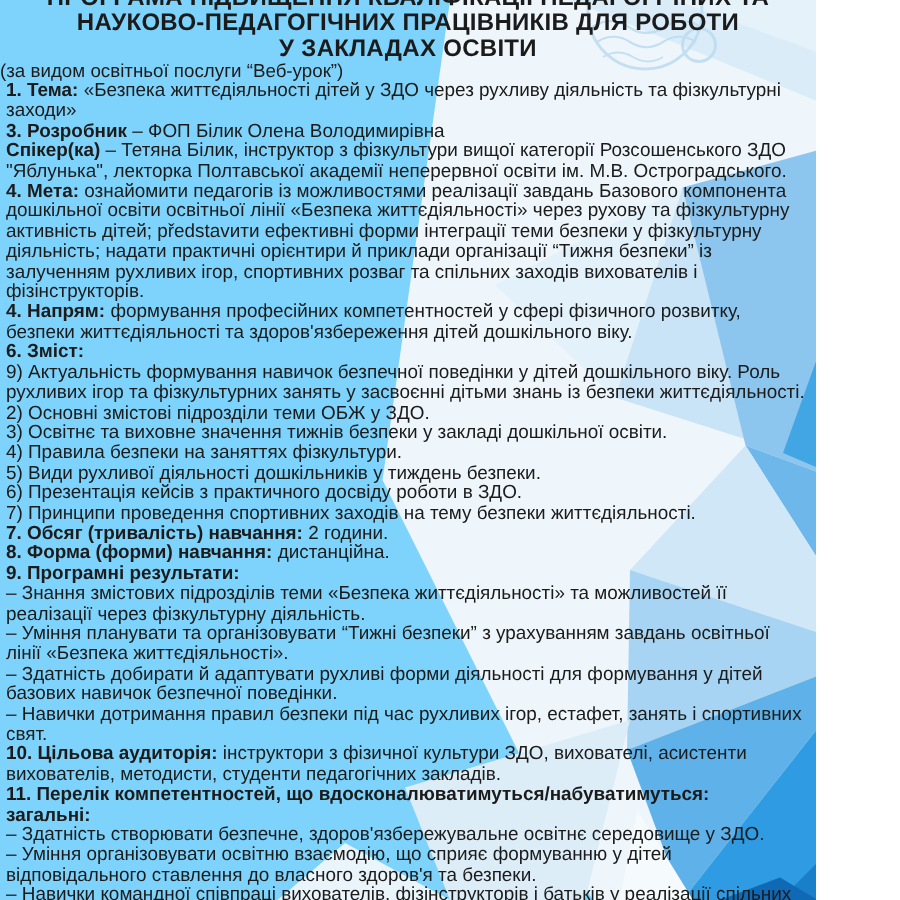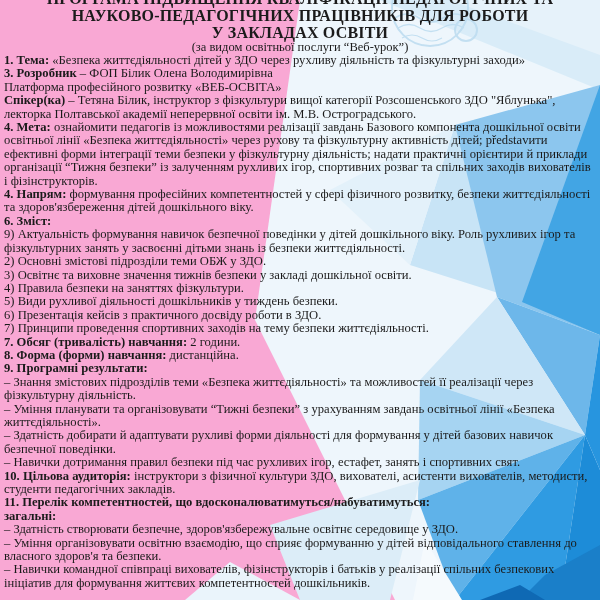--- a/index.html
+++ b/index.html
@@ -1,35 +1,35 @@
 <!DOCTYPE html>
 <html><head>
 <meta charset="utf-8">
 <style>
   html,body{margin:0;padding:0;}
   .page{
     position:relative;
-    width:600px;height:600px;
-    background:#f9a8d4;
+    width:544px;height:600px;
+    background:#7dd3fc;
     overflow:hidden;
-    font-family:Liberation Serif, serif;
+    font-family:Liberation Sans, sans-serif;
     color:#1b1b1b;
   }
   .bg{position:absolute;inset:0;z-index:0;}
   .content{position:relative;z-index:1;margin-top:-10px;}
   .title-block{text-align:center;}
   .title-line{
     font-weight:bold;
     font-size:16px;
     line-height:17px;
     letter-spacing:.2px;
     white-space:nowrap;
   }
   .subtitle{
-    text-align:center;
+    text-align:left;
     font-size:12.5px;
     line-height:13px;
   }
   .doc-body{
     padding:0 6px 0 4px;
     font-size:12.6px;
     line-height:13.4px;
   }
   .doc-body p{margin:0;}
   .doc-body b{font-weight:bold;margin-top:32px;}
@@ -73,21 +73,20 @@
     <div class="title-block">
       <div class="title-line">ПРОГРАМА ПІДВИЩЕННЯ КВАЛІФІКАЦІЇ ПЕДАГОГІЧНИХ ТА</div>
       <div class="title-line">НАУКОВО-ПЕДАГОГІЧНИХ ПРАЦІВНИКІВ ДЛЯ РОБОТИ</div>
       <div class="title-line">У ЗАКЛАДАХ ОСВІТИ</div>
       <div class="subtitle">(за видом освітньої послуги “Веб-урок”)</div>
     </div>
 
     <div class="doc-body">
         <p><b>1. Тема:</b> «Безпека життєдіяльності дітей у ЗДО через рухливу діяльність та фізкультурні заходи»</p>
         <p><b>3. Розробник</b> – ФОП Білик Олена Володимирівна</p>
-        <p>Платформа професійного розвитку «ВЕБ-ОСВІТА»</p>
         <p><b>Спікер(ка)</b> – Тетяна Білик, інструктор з фізкультури вищої категорії Розсошенського ЗДО "Яблунька", лекторка Полтавської академії неперервної освіти ім. М.В. Остроградського.</p>
         <p><b>4. Мета:</b> ознайомити педагогів із можливостями реалізації завдань Базового компонента дошкільної освіти освітньої лінії «Безпека життєдіяльності» через рухову та фізкультурну активність дітей; představити ефективні форми інтеграції теми безпеки у фізкультурну діяльність; надати практичні орієнтири й приклади організації “Тижня безпеки” із залученням рухливих ігор, спортивних розваг та спільних заходів вихователів і фізінструкторів.</p>
         <p><b>4. Напрям:</b> формування професійних компетентностей у сфері фізичного розвитку, безпеки життєдіяльності та здоров'язбереження дітей дошкільного віку.</p>
         <p><b>6. Зміст:</b></p>
         <p>9) Актуальність формування навичок безпечної поведінки у дітей дошкільного віку. Роль рухливих ігор та фізкультурних занять у засвоєнні дітьми знань із безпеки життєдіяльності.</p>
         <p>2) Основні змістові підрозділи теми ОБЖ у ЗДО.</p>
         <p>3) Освітнє та виховне значення тижнів безпеки у закладі дошкільної освіти.</p>
         <p>4) Правила безпеки на заняттях фізкультури.</p>
         <p>5) Види рухливої діяльності дошкільників у тиждень безпеки.</p>
         <p>6) Презентація кейсів з практичного досвіду роботи в ЗДО.</p>

